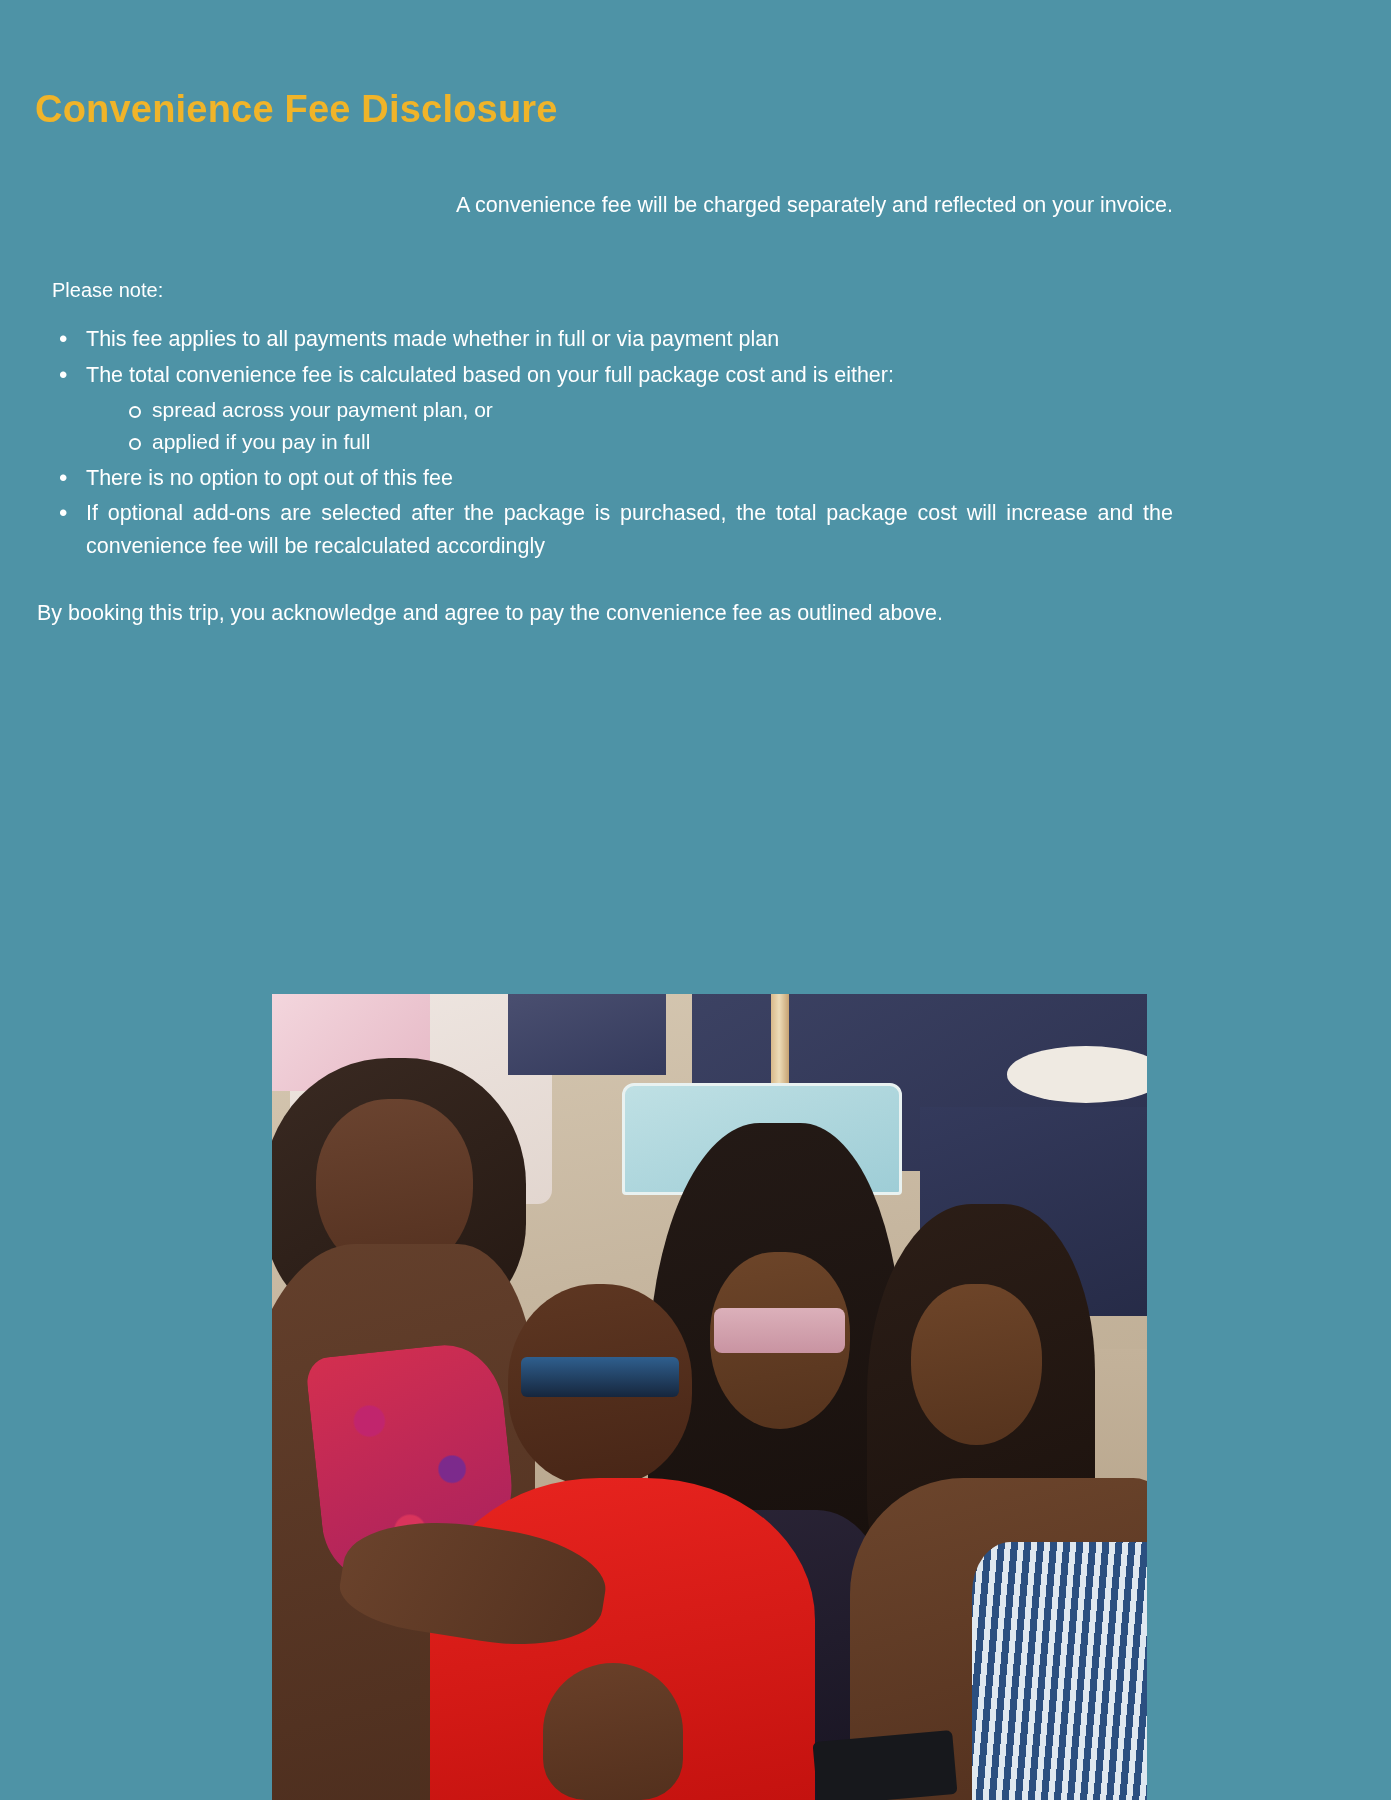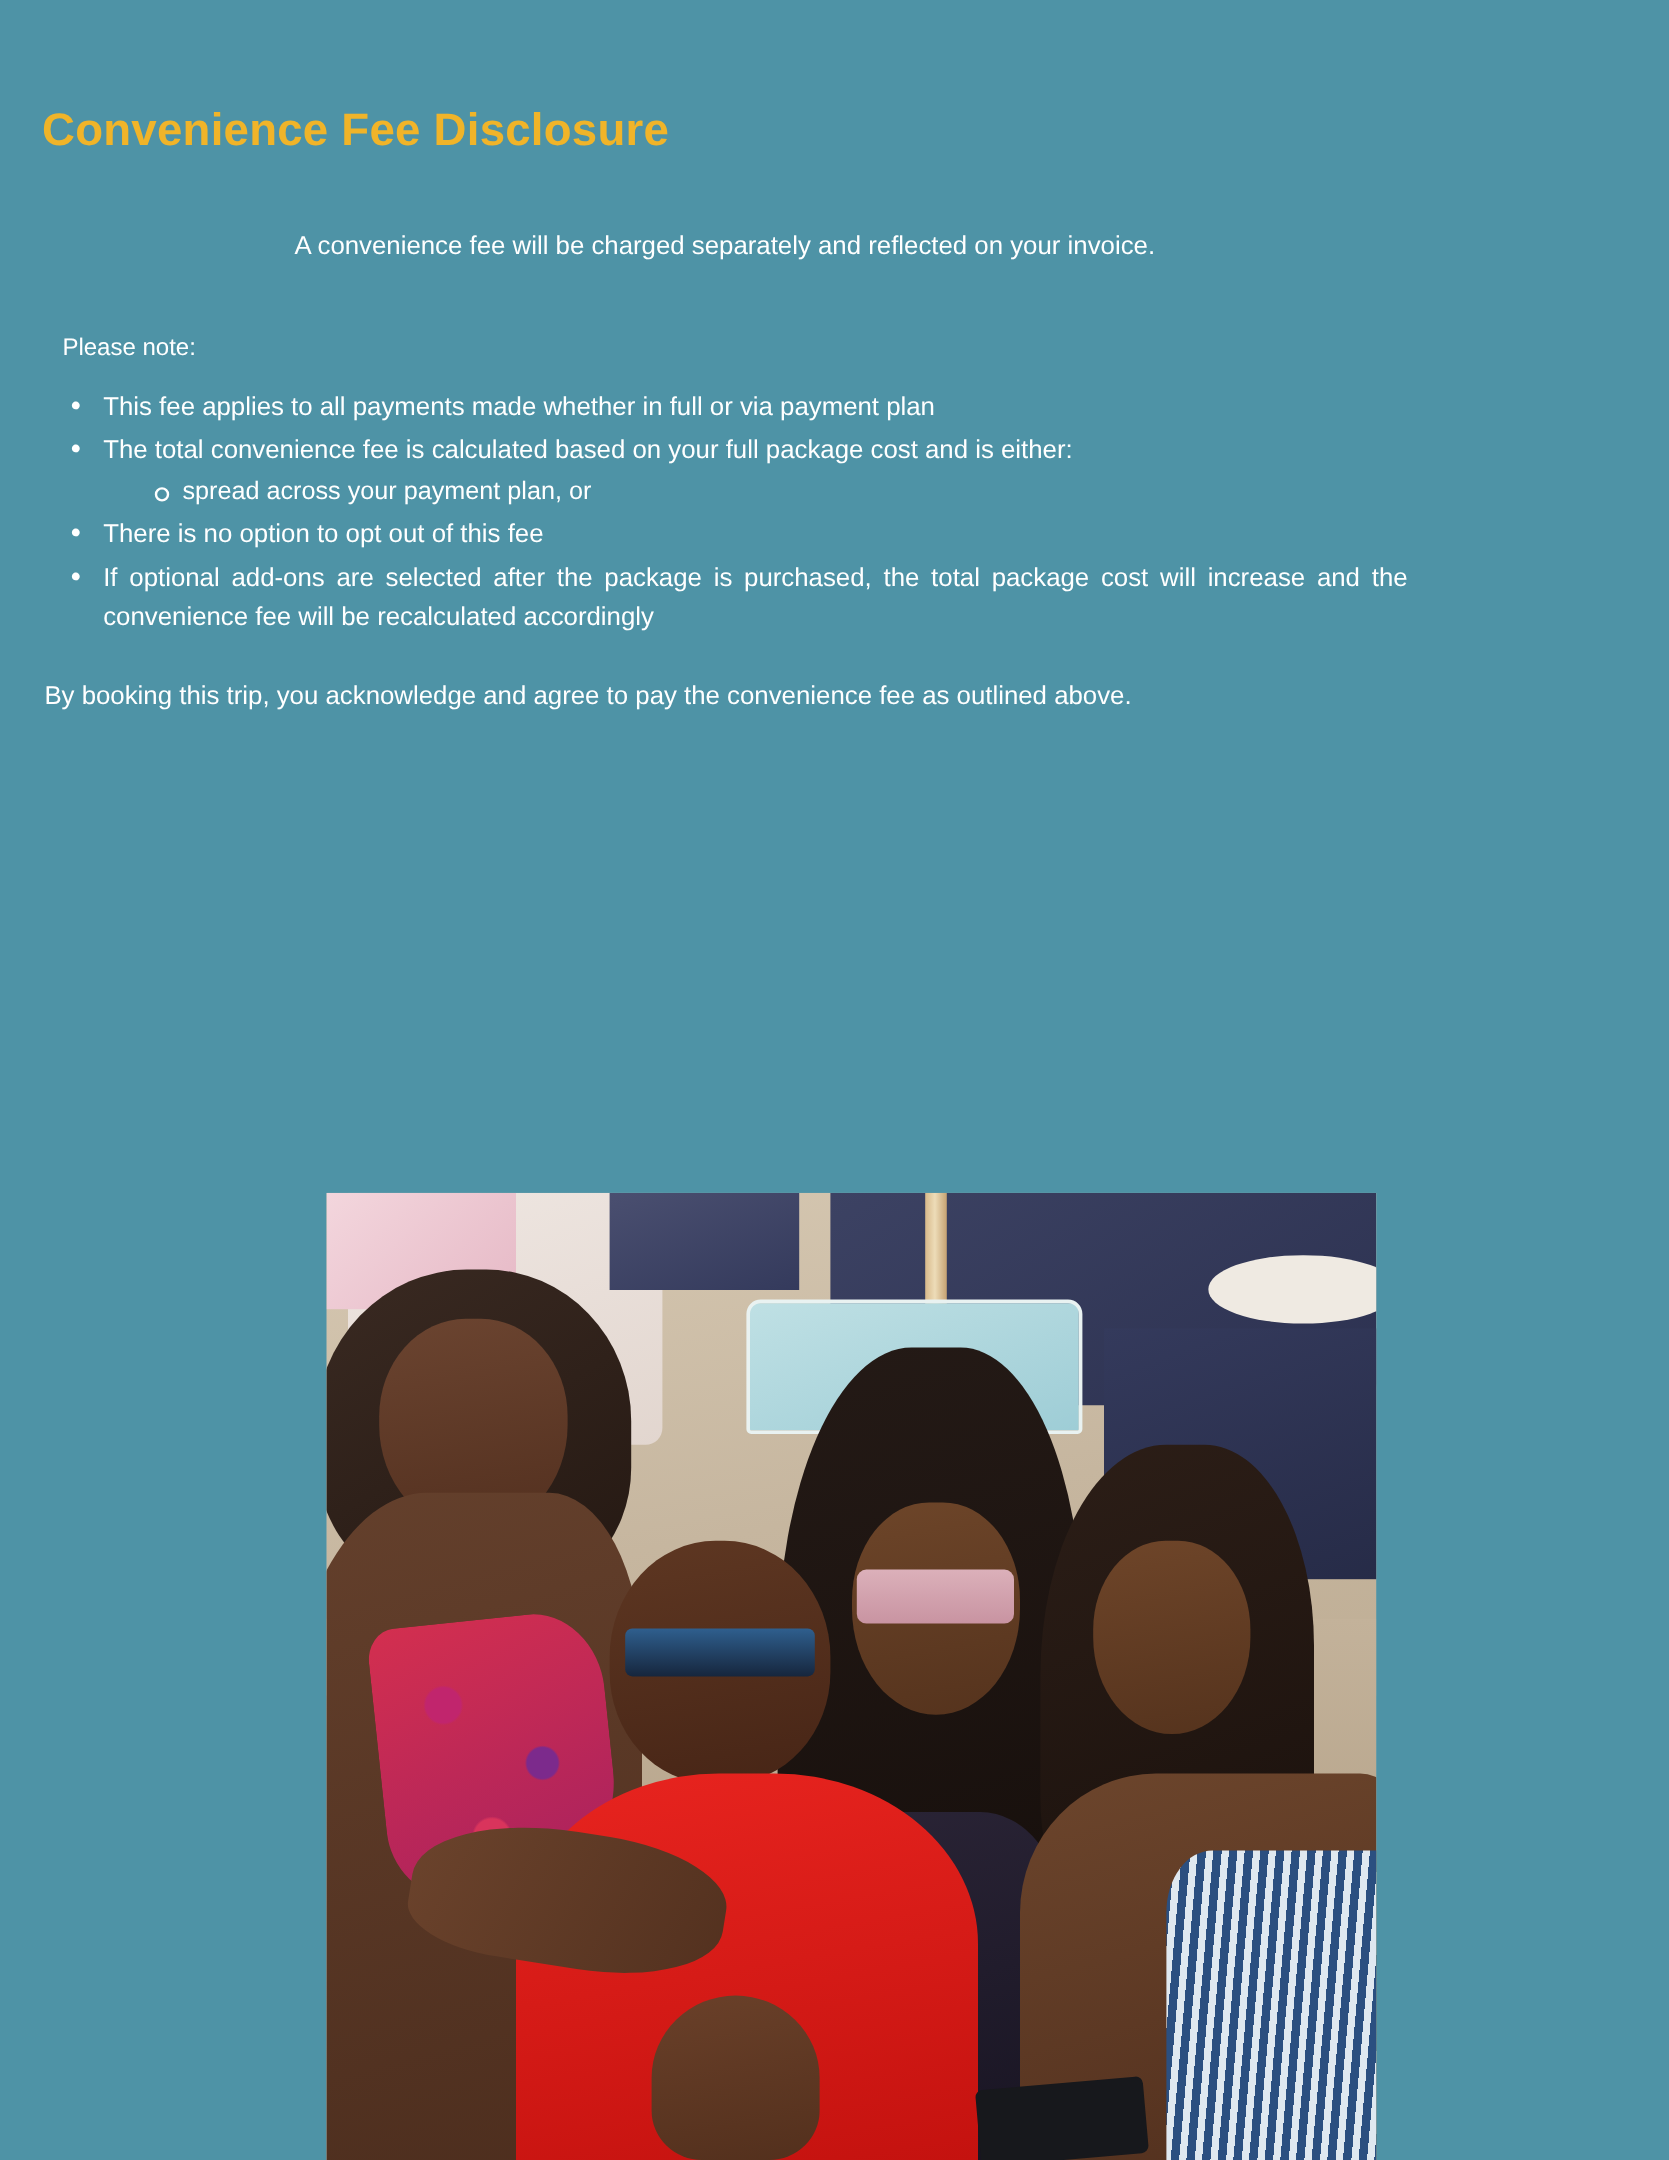--- a/index.html
+++ b/index.html
@@ -36,21 +36,21 @@
     font-size: 21.5px;
     line-height: 1.55;
     font-weight: 500;
     max-width: 1330px;
   }
   .para {
     margin: 0 0 0 0;
     text-align: justify;
     text-justify: inter-word;
   }
-  .para.nojust { text-align: center; }
+  .para.nojust { text-align: right; }
   .spacer { height: 36px; }
   .note-label {
     margin: 17px;
     font-size: 20px;
     font-weight: 500;
   }
   ul.notes {
     list-style: none;
     margin: 4px 0 0 0;
     padding: 0 0 0 22px;
@@ -284,20 +284,23 @@
 
     <ul class="notes">
       <li>
         <span class="li-text">This fee applies to all payments made whether in full or via payment plan</span>
       </li>
       <li>
         <span class="li-text">The total convenience fee is calculated based on your full package cost and is either:</span>
         <ul class="subnotes">
           <li>
             <span>spread across your payment plan, or</span>
+          </li>
+          <li>
+            <span>applied if you pay in full</span>
           </li>
         </ul>
       </li>
       <li>
         <span class="li-text">There is no option to opt out of this fee</span>
       </li>
       <li class="justified">
         <span class="li-text">If optional add-ons are selected after the package is purchased, the total package cost will increase and the convenience fee will be recalculated accordingly</span>
       </li>
     </ul>

